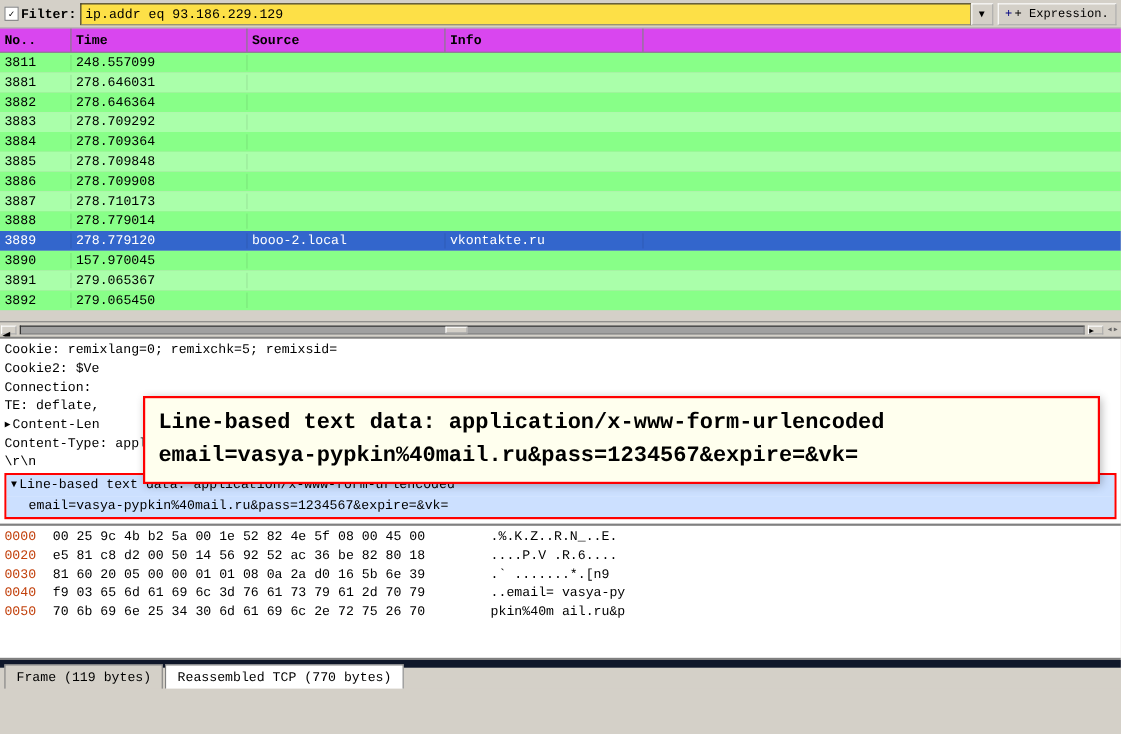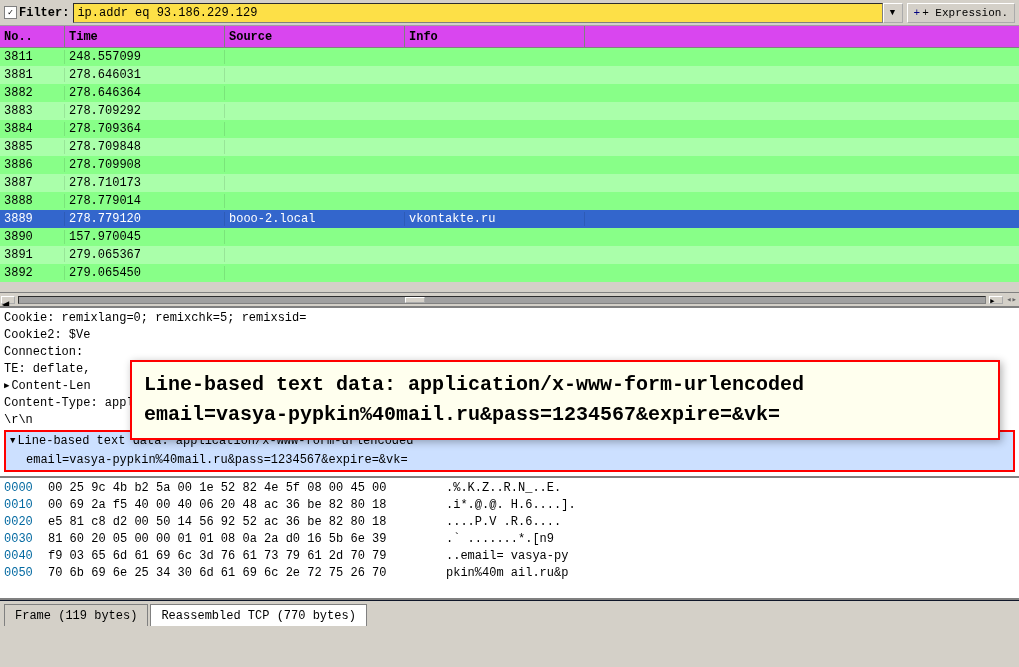--- a/index.html
+++ b/index.html
@@ -171,31 +171,31 @@
       line-height: 17px;
       font-family: 'Courier New', Courier, monospace;
       border-bottom: 2px solid #808080;
       height: 122px;
       overflow: hidden;
     }
     .hex-line {
       display: flex;
       gap: 8px;
     }
-    .hex-offset { color: #0369a1; width: 36px; }
+    .hex-offset { color: #c2410c; width: 36px; }
     .hex-bytes { width: 390px; }
     .hex-chars { color: #000000; }
 
     
     .bottom-tabs {
       display: flex;
       align-items: flex-end;
       background: #d4d0c8;
       height: 26px;
-      border-top: 1px solid #0f172a;
+      border-top: 7px solid #0f172a;
       padding: 0 4px;
       gap: 2px;
     }
     .tab-btn {
       padding: 2px 10px;
       border: 1px solid #808080;
       border-bottom: none;
       background: #d4d0c8;
       font-size: 12px;
       cursor: pointer;
@@ -378,25 +378,20 @@
   <div>email=vasya-pypkin%40mail.ru&amp;pass=1234567&amp;expire=&amp;vk=</div>
 </div>
 
 <div class="hex-dump" id="hex-dump-container">
 <div class="hex-line">
     <span class="hex-offset">0000</span>
     <span class="hex-bytes">00 25 9c 4b b2 5a 00 1e  52 82 4e 5f 08 00 45 00</span>
     <span class="hex-chars">.%.K.Z..R.N_..E.</span>
   </div>
     <div class="hex-line">
-    <span class="hex-offset">0010</span>
-    <span class="hex-bytes">00 69 2a f5 40 00 40 06  20 48 ac 36 be 82 80 18</span>
-    <span class="hex-chars">.i*.@.@. H.6....].</span>
-  </div>
-    <div class="hex-line">
     <span class="hex-offset">0020</span>
     <span class="hex-bytes">e5 81 c8 d2 00 50 14 56  92 52 ac 36 be 82 80 18</span>
     <span class="hex-chars">....P.V .R.6....</span>
   </div>
     <div class="hex-line">
     <span class="hex-offset">0030</span>
     <span class="hex-bytes">81 60 20 05 00 00 01 01  08 0a 2a d0 16 5b 6e 39</span>
     <span class="hex-chars">.` .......*.[n9</span>
   </div>
     <div class="hex-line">

